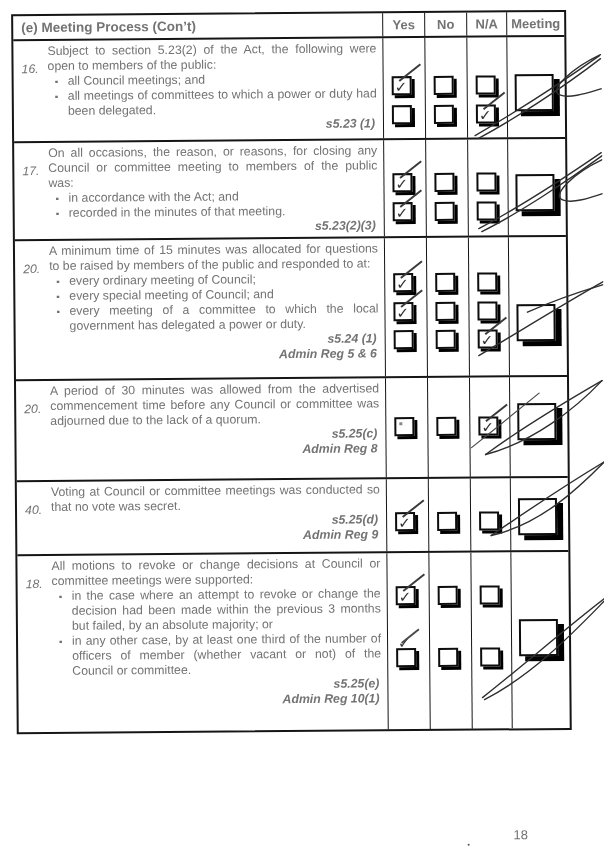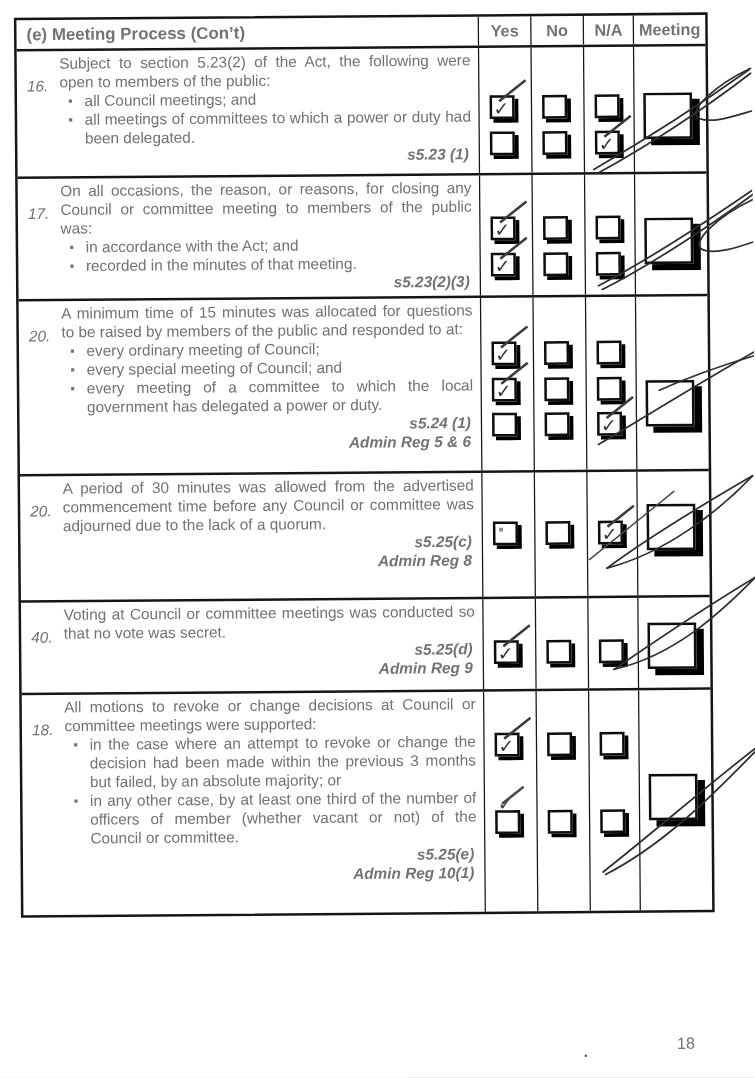--- a/index.html
+++ b/index.html
@@ -30,21 +30,21 @@
   .cb.s-ticked::before{content:"\2713";position:absolute;left:1px;bottom:-3px;font-size:15px;
     color:#333;font-family:"DejaVu Sans",sans-serif;}
   .cb.s-ticked::after{content:"";position:absolute;left:5px;top:2px;width:27px;height:1.6px;
     background:#3a3a3a;transform:rotate(-38deg);transform-origin:0 0;}
   .cb.s-tickabove::before{content:"\2713";position:absolute;left:0px;top:-16px;font-size:15px;
     color:#3a3a3a;font-family:"DejaVu Sans",sans-serif;}
   .cb.s-tickabove::after{content:"";position:absolute;left:3px;top:-8px;width:22px;height:1.5px;
     background:#4a4a4a;transform:rotate(-38deg);transform-origin:0 0;}
   .cb.s-dot::before{content:"";position:absolute;left:3px;top:3px;width:3px;height:3px;background:#888;}
   .overlay{position:absolute;left:0;top:0;pointer-events:none;}
-  .pageno{position:absolute;left:510px;top:829px;font-size:13px;margin-left:28px;}
+  .pageno{position:absolute;left:510px;top:829px;font-size:13px;}
   .speck{position:absolute;left:464px;top:845px;width:2px;height:2px;background:#555;border-radius:50%;}
 </style>
 </head>
 <body>
 
 <div class="viewport">
 <div class="sheet">
 
   <div class="tbl">
 

